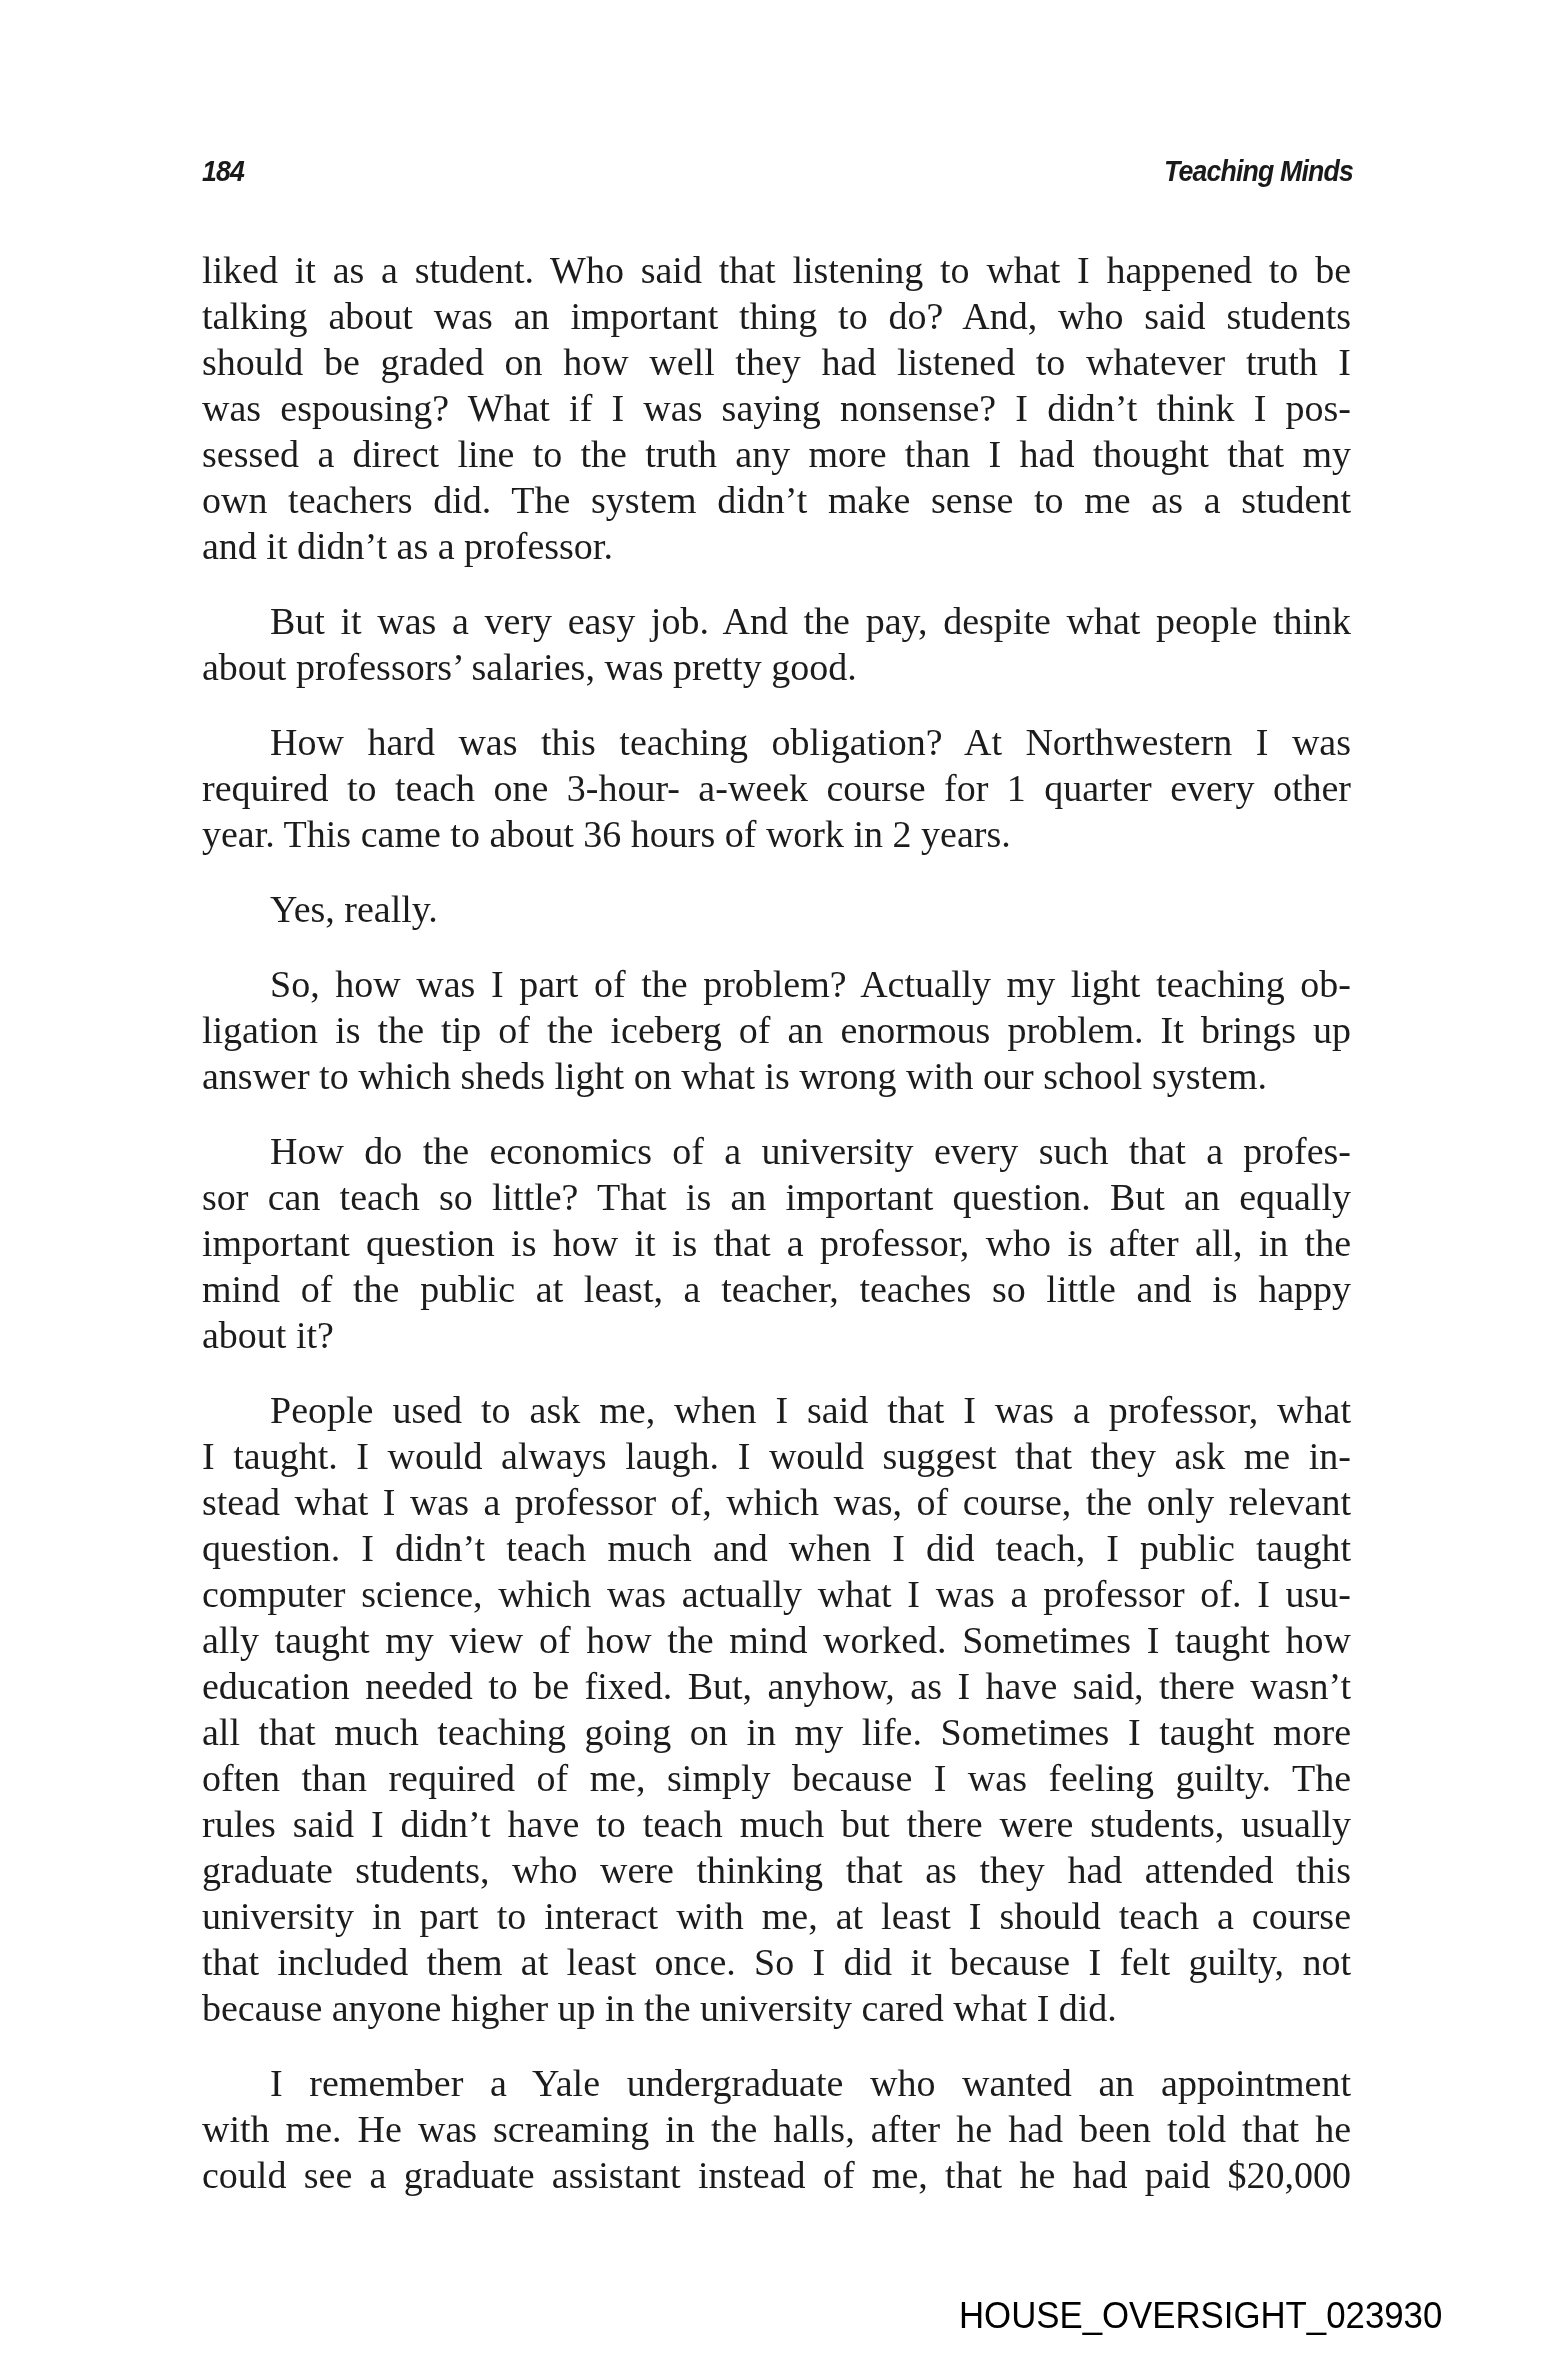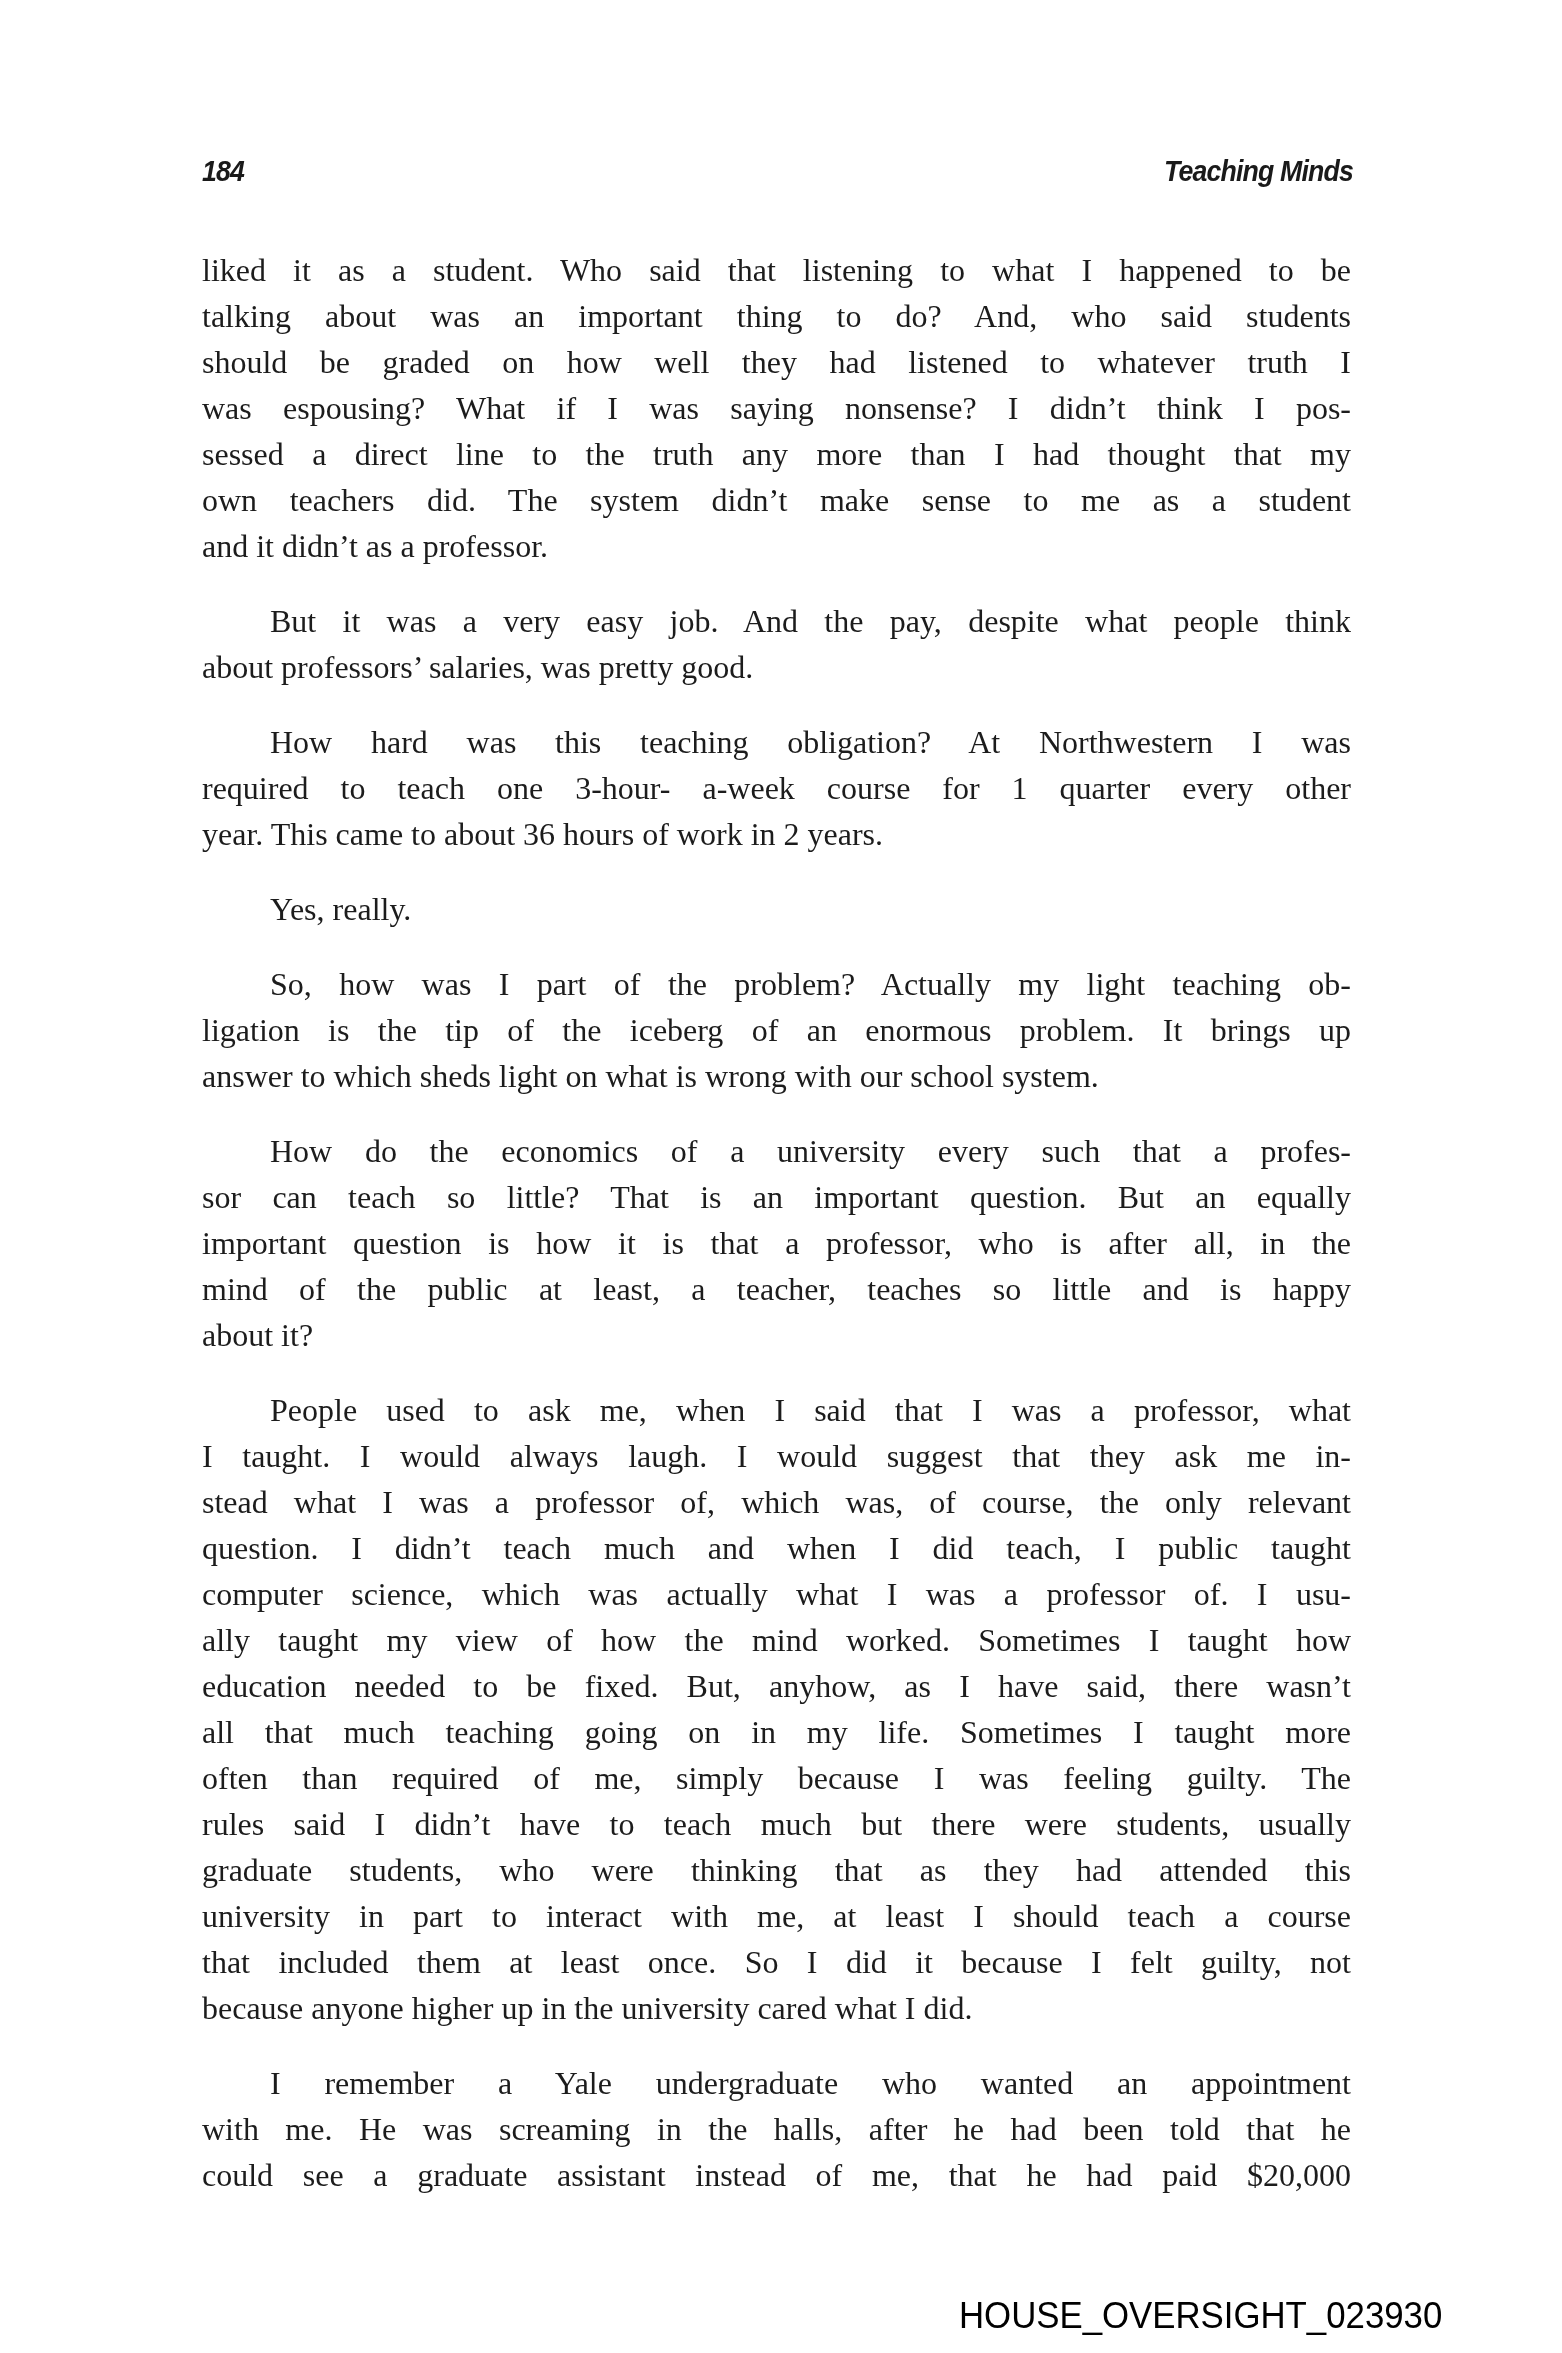--- a/index.html
+++ b/index.html
@@ -8,21 +8,21 @@
     .running-head {
       position: absolute; top: 155px; left: 202px; width: 1149px; height: 43px;
       font-family: "Liberation Sans", sans-serif; font-weight: bold; font-style: italic;
       color: #1a1a1a; font-size: 29px; letter-spacing: -0.9px;
       transform: scaleX(0.92); transform-origin: left top;
     }
     .running-head .folio { position: absolute; left: 0; top: 0; }
     .running-head .title { position: absolute; right: -102px; top: 0; }
     .body-text {
       position: absolute; left: 202px; top: 247px; width: 1149px;
-      font-family: "Liberation Serif", serif; font-size: 32px; color: #1c1c1c;
+      font-family: "Liberation Serif", serif; font-size: 38px; color: #1c1c1c;
     }
     .line {
       display: block; height: 46px; line-height: 46px; white-space: nowrap;
       text-align: justify; text-align-last: justify;
     }
     .line.last { text-align-last: left; }
     .line.indent { padding-left: 68px; margin-top: 29px; }
     .stamp {
       position: absolute; left: 959px; top: 2295px;
       font-family: "Liberation Sans", sans-serif; font-size: 37px; color: #000;

